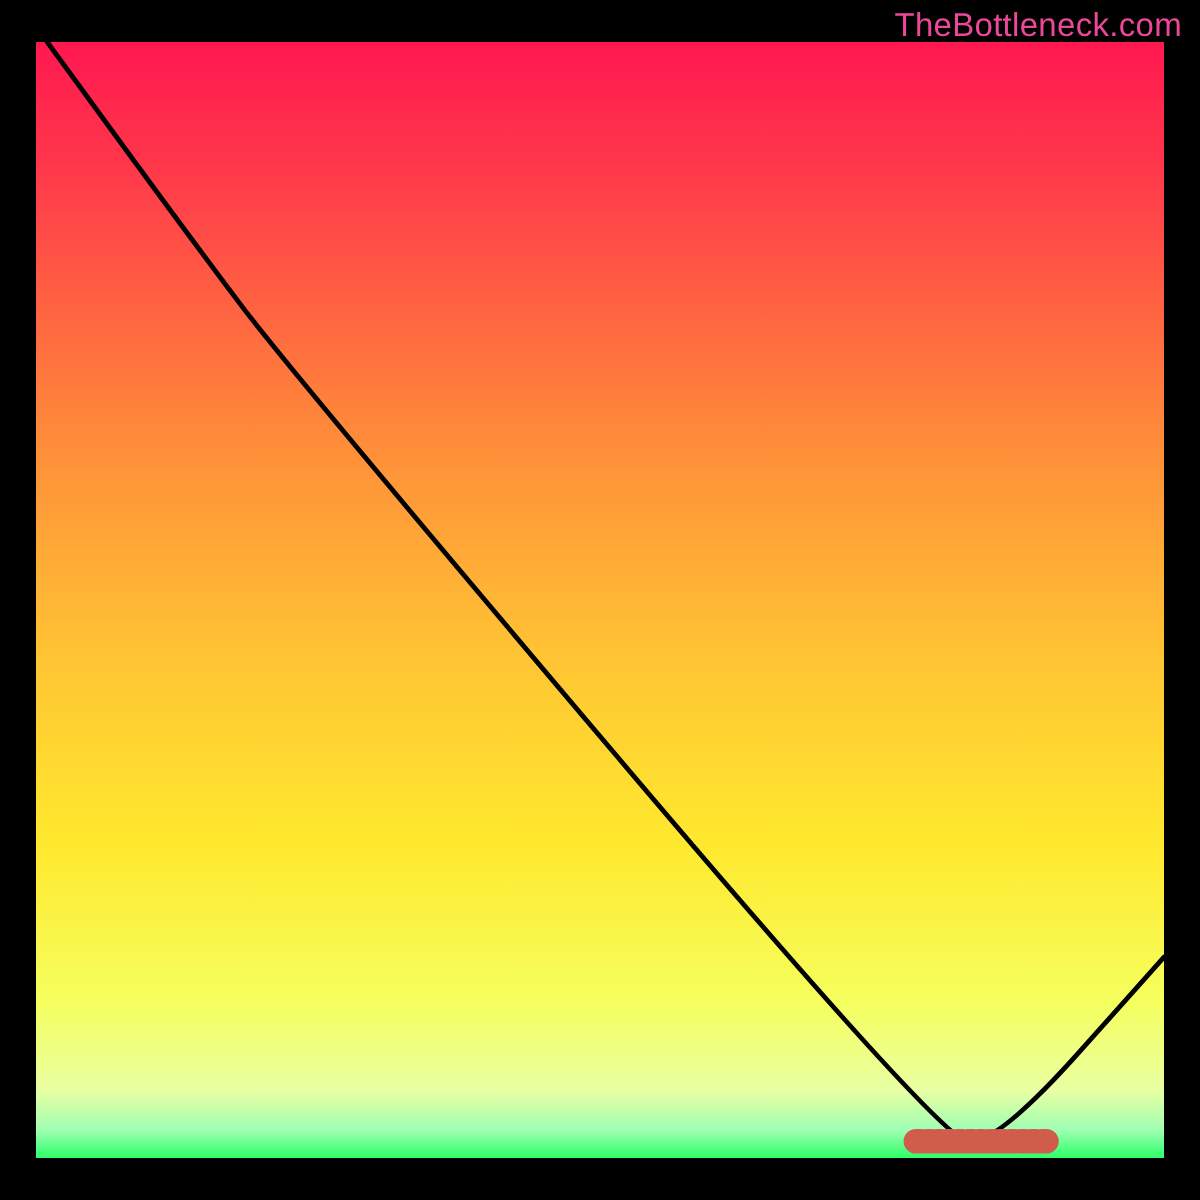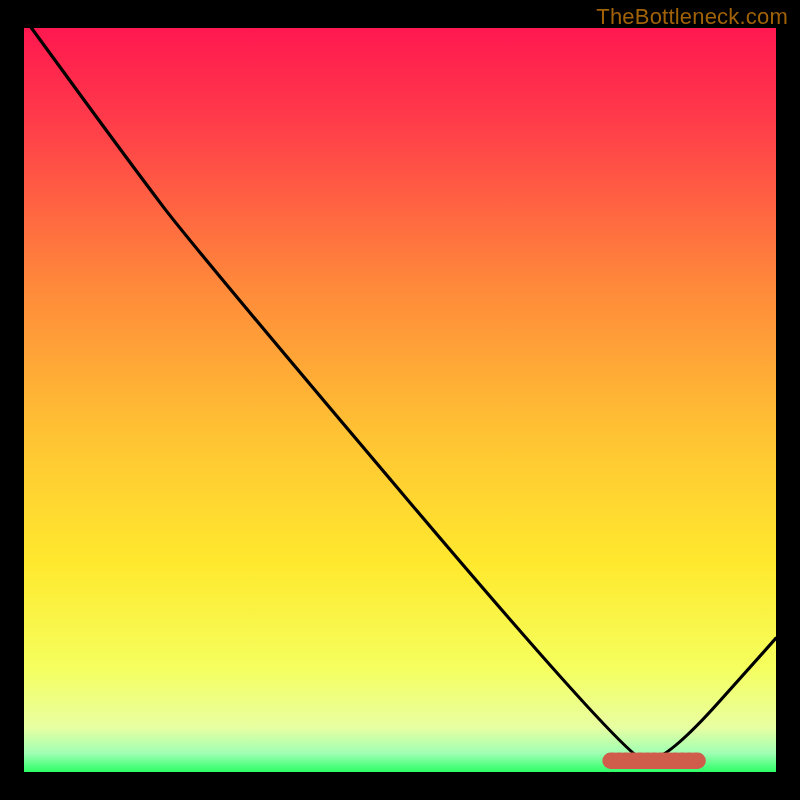--- a/index.html
+++ b/index.html
@@ -14,21 +14,21 @@
   .container {
     position: relative;
     width: 800px;
     height: 800px;
     background: #000;
   }
   .watermark {
     position: absolute;
     top: 4px;
     right: 12px;
-    color: #a16207;
+    color: #ec4899;
     font-size: 22px;
     font-weight: 500;
     letter-spacing: 0.2px;
     z-index: 10;
   }
   .plot-area {
     position: absolute;
     left: 24px;
     top: 28px;
     width: 752px;

